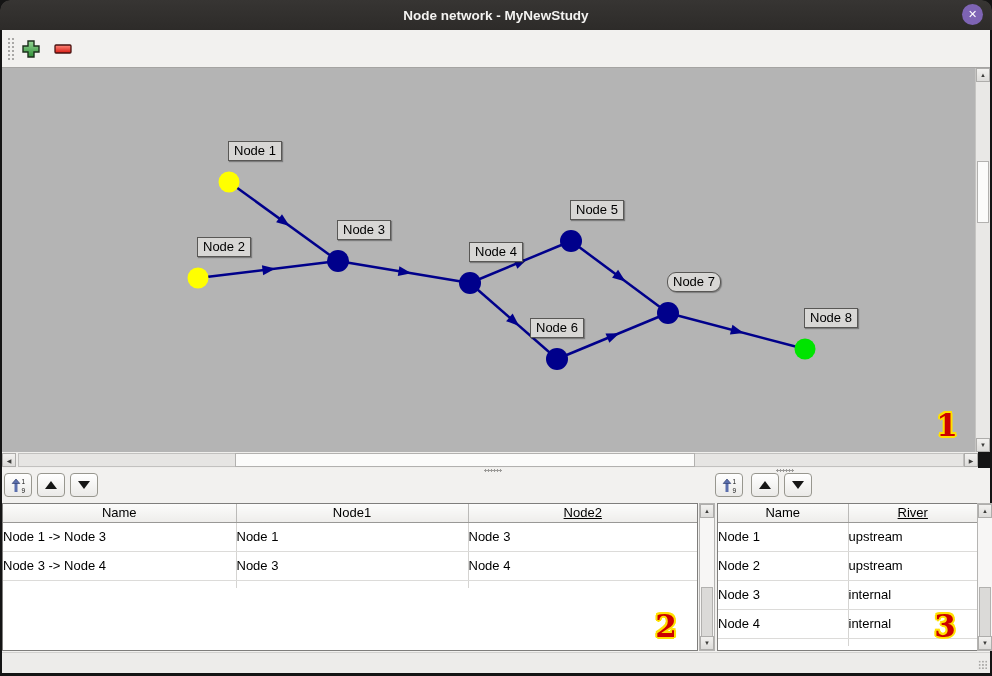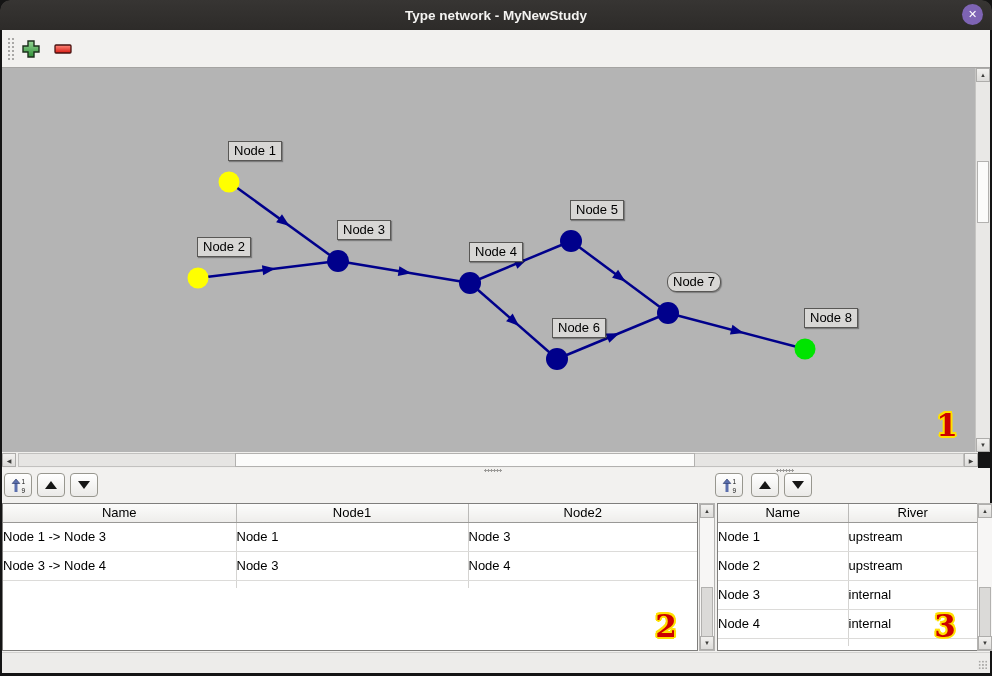--- a/index.html
+++ b/index.html
@@ -60,21 +60,21 @@
     border-top:8px solid #161616; }
 
   
   .tablebox { position:absolute; top:35px; height:148px; overflow:hidden; background:#ffffff;
     border:1px solid #7f7e7c; }
   .tb-left  { left:0px;  width:696px; }
   .tb-right { left:715px; width:261px; }
   table.grid { border-collapse:collapse; table-layout:fixed; width:100%; font-size:13px; background:#d946ef; }
   table.grid th { height:18px; font-weight:normal; text-align:center; padding:0 4px;
     background:linear-gradient(#fcfcfb,#eeedeb); border-right:1px solid #bbbab8; border-bottom:1px solid #999896; }
-  table.grid th:last-child { border-right:none; }
+  table.grid th:last-child { border-right:none;text-decoration:underline; }
   table.grid td { height:29px; padding:0 0; border-right:1px solid #d5d4d2; border-bottom:1px solid #dcdbd9;
     white-space:nowrap; overflow:hidden; background:#fff; }
   table.grid td:last-child { border-right:none; }
   table.grid tr.filler td { height:8px; border-bottom:none; }
 
   .tbl-scroll { position:absolute; top:35px; width:16px; height:148px; background:#f7f6f5;
     border:1px solid #b5b4b2; }
   .ts-left  { left:697px; }
   .ts-right { left:975px; }
 
@@ -87,21 +87,21 @@
     border-top:1px solid #d2d1cf; }
   .resize-grip { position:absolute; right:2px; bottom:3px; width:10px; height:10px;
     background-image:radial-gradient(circle,#a9a8a6 1px,transparent 1.1px); background-size:3.3px 3.3px; }
 </style>
 </head>
 <body>
 
 <div id="window">
 
   <div class="titlebar">
-    <span class="title-text">Type network - MyNewStudy</span>
+    <span class="title-text">Node network - MyNewStudy</span>
     <span class="close-btn">
       <span>✕</span>
     </span>
   </div>
 
   <div class="toolbar">
     <span class="tb-handle"></span>
     <span class="tb-icon-btn tb-add">
       <svg width="20" height="20" viewBox="0 0 20 20">
         <defs>
@@ -152,21 +152,21 @@
         <circle cx="555" cy="291" r="11" fill="#00008b"></circle>
         <circle cx="666" cy="245" r="11" fill="#00008b"></circle>
         <circle cx="803" cy="281" r="10.5" fill="#00e400"></circle>
       </svg>
     <div>
         <div class="node-label" style="left: 226px; top: 73px;">Node 1</div>
         <div class="node-label" style="left: 195px; top: 169px;">Node 2</div>
         <div class="node-label" style="left: 335px; top: 152px;">Node 3</div>
         <div class="node-label" style="left: 467px; top: 174px;">Node 4</div>
         <div class="node-label" style="left: 568px; top: 132px;">Node 5</div>
-        <div class="node-label" style="left: 550px; top: 250px;">Node 6</div>
+        <div class="node-label" style="left: 528px; top: 250px;">Node 6</div>
         <div class="node-label" style="left: 665px; top: 204px; border-radius: 9px;">Node 7</div>
         <div class="node-label" style="left: 802px; top: 240px;">Node 8</div>
       </div>
   </div>
 
   <div class="vscroll">
     <span class="sb-btn" style="left:0;top:0;width:14px;height:14px;">
         <span>▲</span>
       </span>
     <span class="sb-thumb" style="left:1px;top:93px;width:12px;height:62px;"></span>

